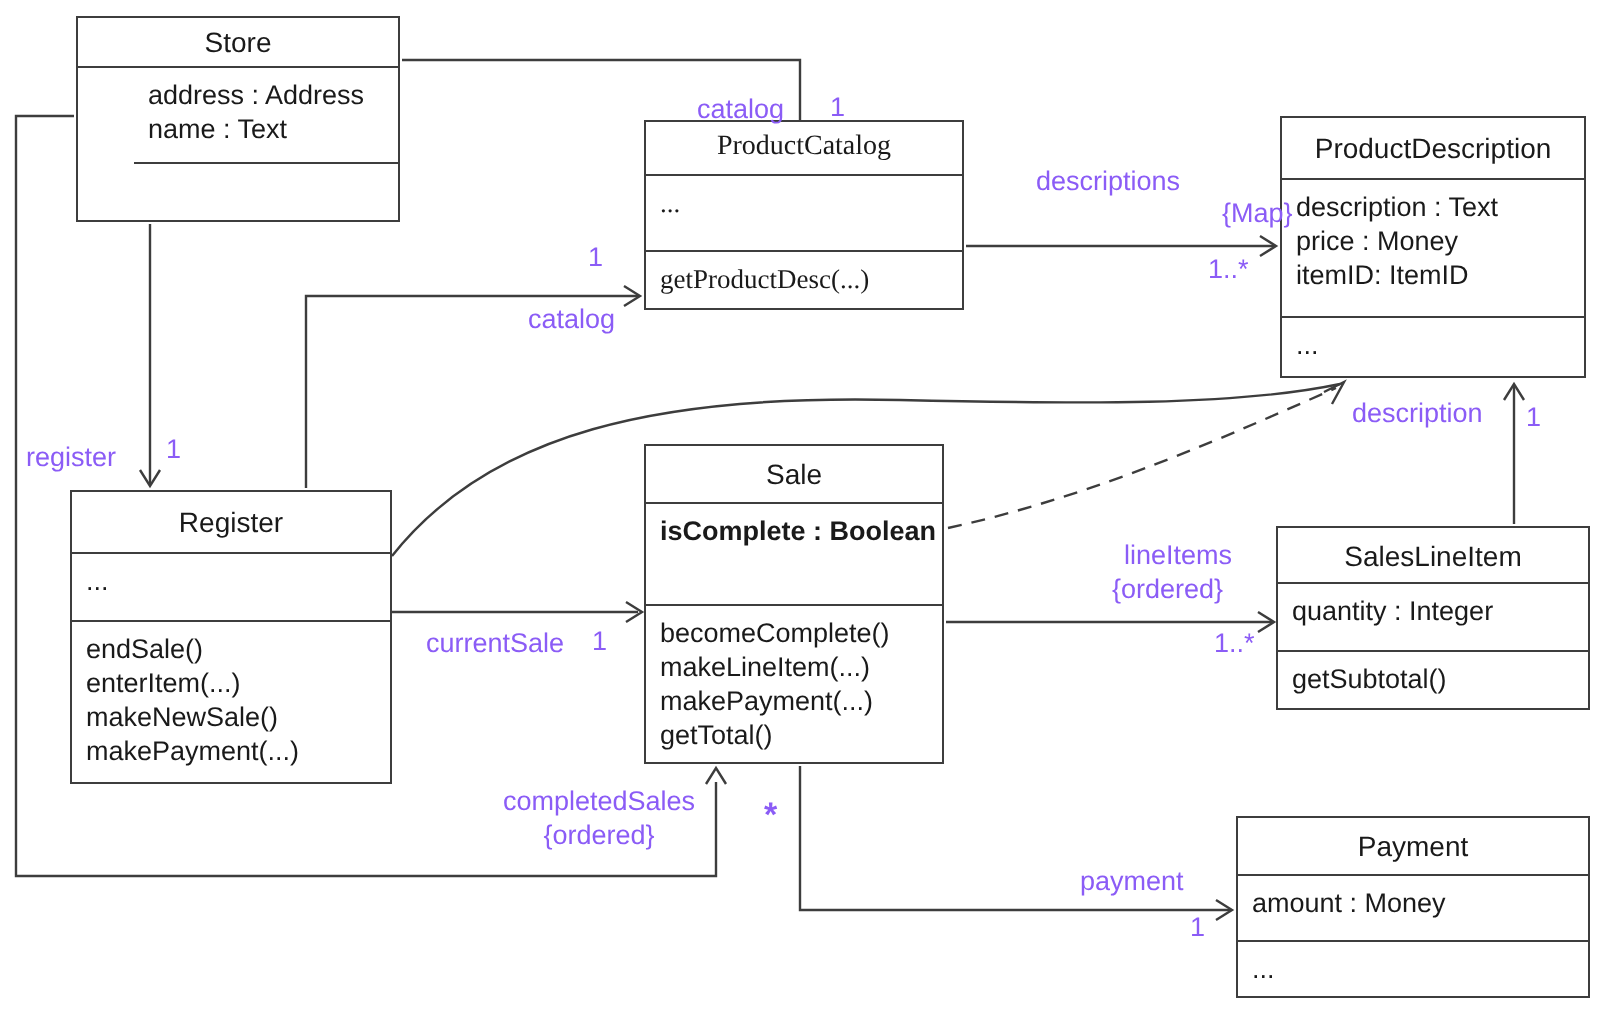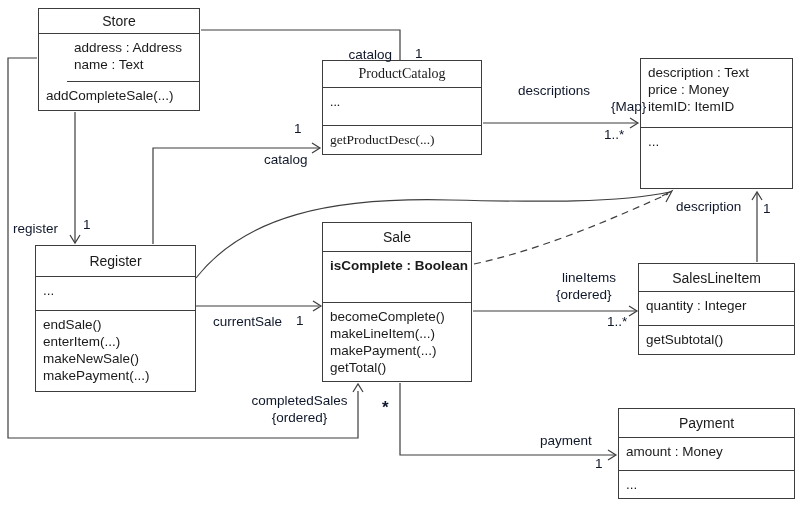--- a/index.html
+++ b/index.html
@@ -27,21 +27,21 @@
     display: flex; align-items: center; justify-content: center;
     white-space: nowrap;
   }
   .uml-attrs { border-bottom: 1px solid #3d3d3d; padding: 5px 2px 0 7px; line-height: 17px; white-space: nowrap; overflow: hidden; }
   .uml-ops  { padding: 5px 2px 0 7px; line-height: 17px; white-space: nowrap; overflow: hidden; }
   .lbl {
     position: absolute;
     font-size: 13.5px;
     line-height: 15px;
     white-space: nowrap;
-    color: #0f172a;
+    color: #8b5cf6;
   }
   .lbl.right { text-align: right; }
   .lbl.center { text-align: center; }
   .lbl.star { font-size: 17px; font-weight: bold; }
 </style>
 </head>
 <body>
 
 <div id="canvas">
 
@@ -101,36 +101,34 @@
       <path d="M 474 264 C 548 248, 618 216, 668 194" stroke-dasharray="7 5"></path>
     </g>
   </svg>
 
   <div class="uml-class" style="left:38px; top:8px; width:162px; height:103px;">
     <div class="uml-title" style="height:25px;">Store</div>
     <div class="uml-attrs" style="height:48px;margin-left:28px;">
       <div>address : Address</div>
       <div>name : Text</div>
     </div>
-    <div class="uml-ops" style="height:30px;">
-      <div>addCompleteSale(...)</div>
-    </div>
   </div>
 
   <div class="uml-class" style="left:322px; top:60px; width:160px; height:95px;font-family:Liberation Serif, serif;">
     <div class="uml-title" style="height:27px;">ProductCatalog</div>
     <div class="uml-attrs" style="height:38px;">
       <div>...</div>
     </div>
     <div class="uml-ops" style="height:30px;">
       <div>getProductDesc(...)</div>
     </div>
   </div>
 
   <div class="uml-class" style="left:640px; top:58px; width:153px; height:131px;">
+    <div class="uml-title" style="height:31px;">ProductDescription</div>
     <div class="uml-attrs" style="height:69px;">
       <div>description : Text</div>
       <div>price : Money</div>
       <div>itemID: ItemID</div>
     </div>
     <div class="uml-ops" style="height:31px;">
       <div>...</div>
     </div>
   </div>
 

